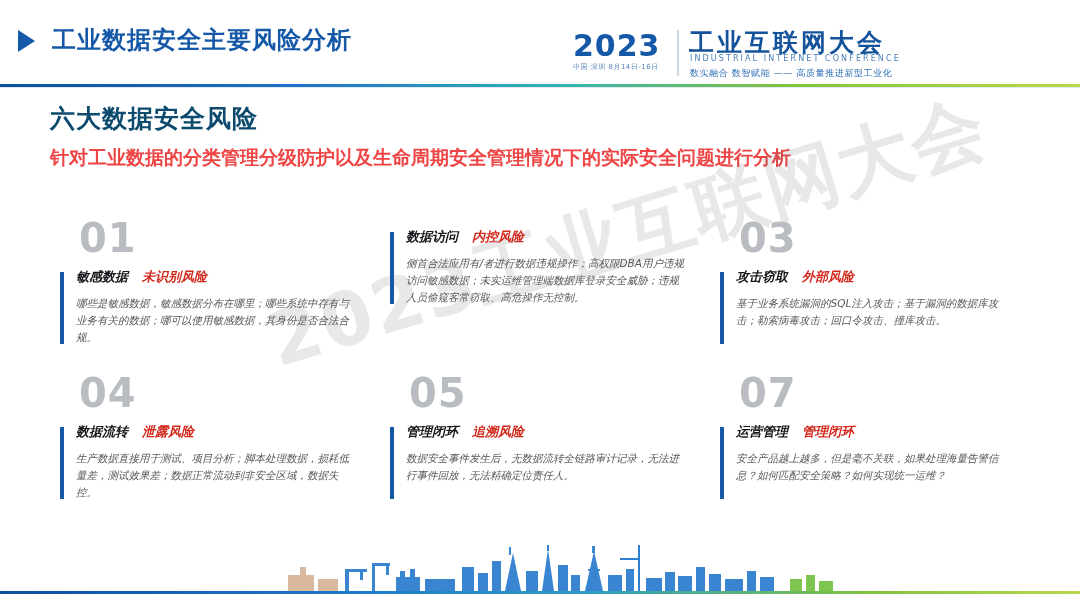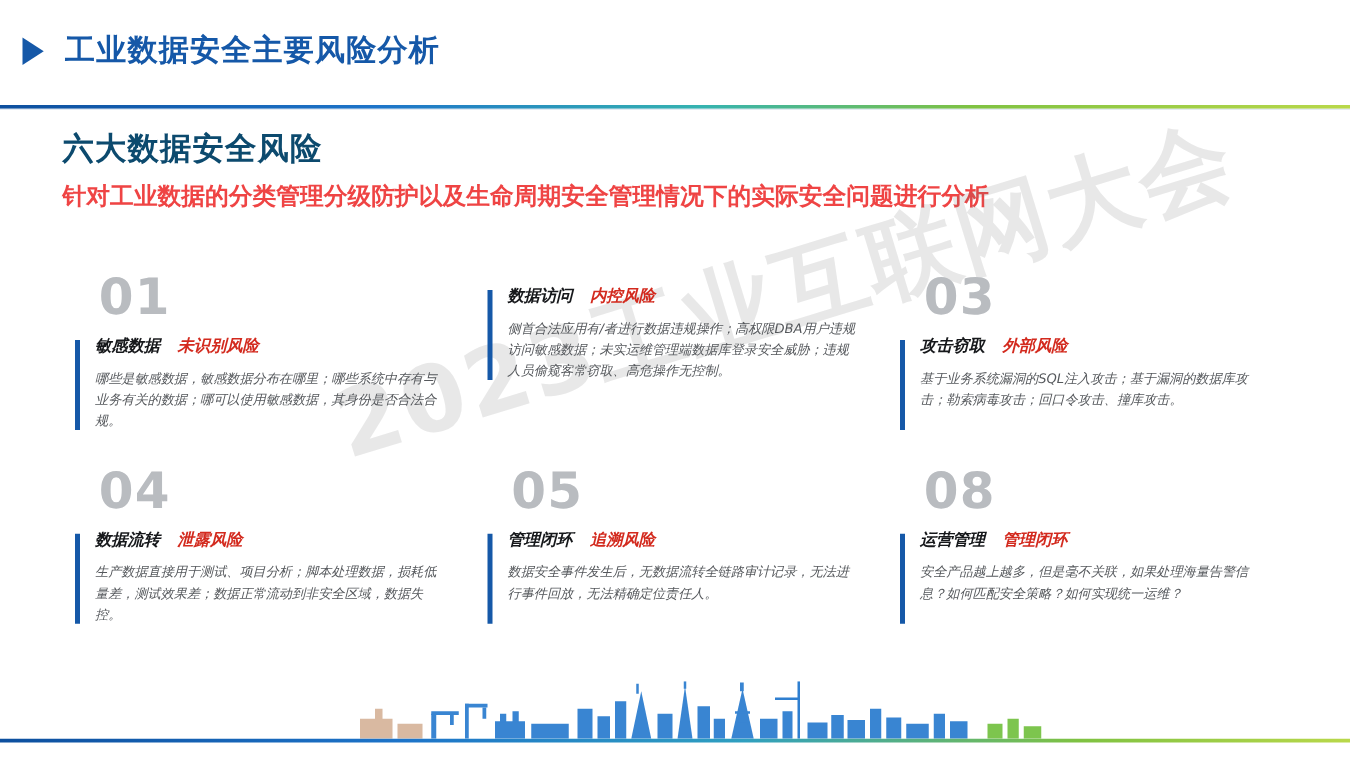--- a/index.html
+++ b/index.html
@@ -124,20 +124,28 @@
 </style>
 </head>
 <body>
 
 <div class="slide">
 
   <div class="header">
     <div class="hdr-triangle"></div>
     <div class="hdr-title">工业数据安全主要风险分析</div>
 
+    <div class="logo">
+      <div class="logo-year">2023</div>
+      <div class="logo-sub-cn">中国·深圳   8月14日-16日</div>
+      <div class="logo-divider"></div>
+      <div class="logo-main">工业互联网大会</div>
+      <div class="logo-en">INDUSTRIAL INTERNET CONFERENCE</div>
+      <div class="logo-tag">数实融合  数智赋能 —— 高质量推进新型工业化</div>
+    </div>
 
     <div class="hdr-rule"></div>
     <div class="hdr-rule2"></div>
   </div>
 
   <div class="main-title">六大数据安全风险</div>
   <div class="sub-title">针对工业数据的分类管理分级防护以及生命周期安全管理情况下的实际安全问题进行分析</div>
 
   <div class="watermark">2023工业互联网大会</div>
 
@@ -196,21 +204,21 @@
         <div class="bar"></div>
         <div class="row1">
           <span class="lbl">管理闭环</span>
           <span class="risk">追溯风险</span>
         </div>
         <div class="desc">数据安全事件发生后，无数据流转全链路审计记录，无法进行事件回放，无法精确定位责任人。</div>
       </div>
     </div>
 
     <div class="card c5">
-      <div class="num">08</div>
+      <div class="num">07</div>
       <div class="card-body">
         <div class="bar"></div>
         <div class="row1">
           <span class="lbl">运营管理</span>
           <span class="risk">管理闭环</span>
         </div>
         <div class="desc">安全产品越上越多，但是毫不关联，如果处理海量告警信息？如何匹配安全策略？如何实现统一运维？</div>
       </div>
     </div>
 

